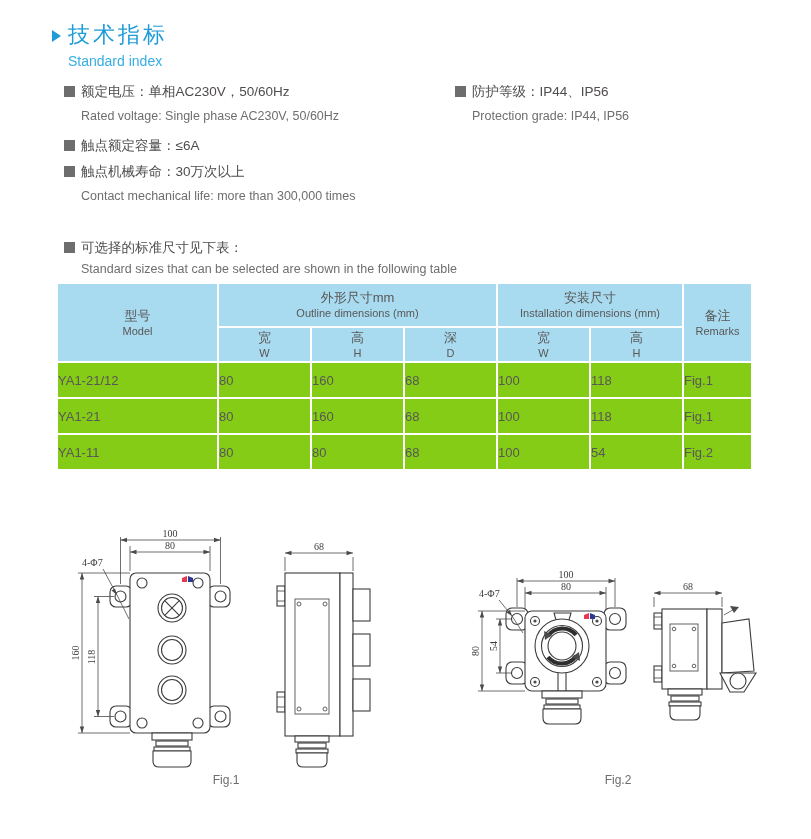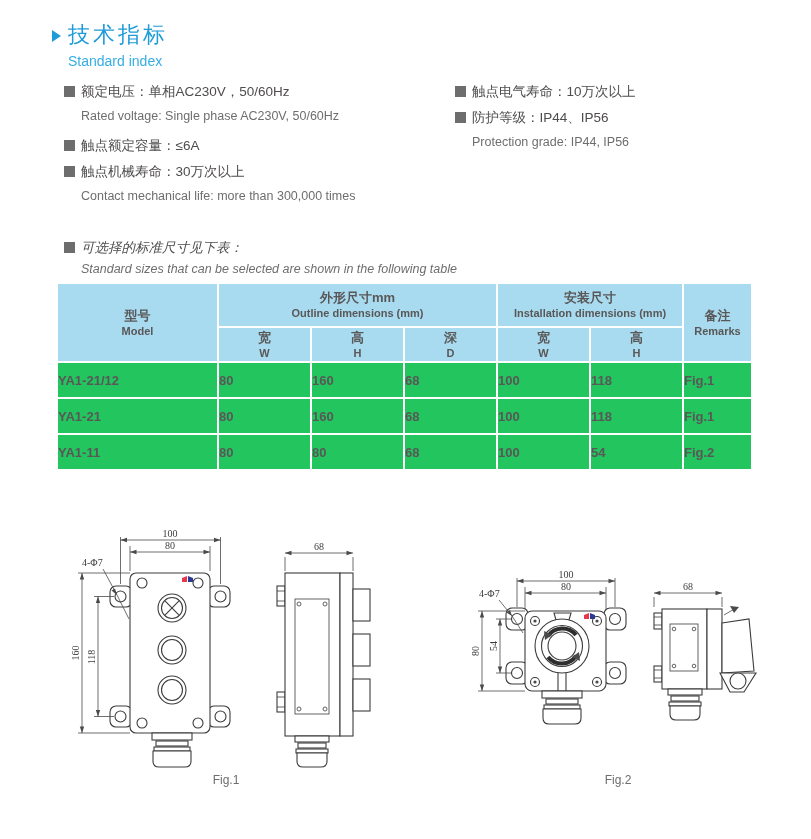--- a/index.html
+++ b/index.html
@@ -10,28 +10,28 @@
     border-left:9px solid #1f9cd8;border-top:6px solid transparent;border-bottom:6px solid transparent;}
   .title-zh{position:absolute;left:68px;top:9px;font-size:22px;color:#1f9cd8;letter-spacing:3px;}
   .title-en{position:absolute;left:68px;top:42px;font-size:14px;color:#35aee3;}
   
   .spec-col{position:absolute;top:72px;}
   .spec-col.left{left:64px;width:390px;}
   .spec-col.right{left:455px;width:350px;}
   .spec-zh{font-size:13.5px;color:#4f4c4c;line-height:17px;margin:0 0 9px 0;}
   .spec-en{font-size:12.5px;color:#6f6e6e;line-height:15px;margin:0 0 13px 17px;}
   .bullet{display:inline-block;width:11px;height:11px;background:#6e6d6e;margin-right:6px;vertical-align:-1px;}
-  .table-note{position:absolute;left:64px;top:228px;width:500px;font-style:italic;}
+  .table-note{position:absolute;left:64px;top:228px;width:500px;}
   .table-note .spec-zh{margin-bottom:6px;}
   
   table.dim{position:absolute;left:56px;top:271px;border-collapse:collapse;table-layout:fixed;}
   table.dim td,table.dim th{border:2px solid #fff;vertical-align:middle;
-    font-weight:bold;padding:0;color:#595757;}
+    font-weight:normal;padding:0;color:#595757;}
   table.dim th{background:#a8dbf0;}
-  table.dim td{background:#22c55e;font-size:13px;height:34px;}
+  table.dim td{background:#84cc16;font-size:13px;height:34px;}
   .hdr-zh{font-size:13px;line-height:16px;}
   .hdr-en{font-size:11px;line-height:14px;}
   
   .fig-caption{position:absolute;font-size:12px;color:#6e6d6e;width:60px;text-align:center;}
   svg .ln{stroke:#3c3c3c;stroke-width:1.1;fill:none;}
   svg .thin{stroke:#3c3c3c;stroke-width:0.8;fill:none;}
   svg .dim{stroke:#4a4a4a;stroke-width:0.8;fill:none;}
   svg .arr{fill:#4a4a4a;stroke:none;}
   svg .dimtxt{font-family:"Liberation Serif", serif;font-size:10px;fill:#3c3c3c;}
   svg .white{fill:#ffffff;}
@@ -47,21 +47,20 @@
 
   <div class="spec-col left">
     <div class="spec-zh"><span class="bullet"></span><span>额定电压：单相AC230V，50/60Hz</span></div>
     <div class="spec-en">Rated voltage: Single phase AC230V, 50/60Hz</div>
     <div class="spec-zh"><span class="bullet"></span><span>触点额定容量：≤6A</span></div>
     <div class="spec-zh"><span class="bullet"></span><span>触点机械寿命：30万次以上</span></div>
     <div class="spec-en">Contact mechanical life: more than 300,000 times</div>
   </div>
 
   <div class="spec-col right">
-    <div class="spec-zh"><span class="bullet"></span><span>触点电气寿命：10万次以上</span></div>
     <div class="spec-zh"><span class="bullet"></span><span>防护等级：IP44、IP56</span></div>
     <div class="spec-en">Protection grade: IP44, IP56</div>
   </div>
 
   <div class="table-note">
     <div class="spec-zh"><span class="bullet"></span><span>可选择的标准尺寸见下表：</span></div>
     <div class="spec-en">Standard sizes that can be selected are shown in the following table</div>
   </div>
 
   <table class="dim">

